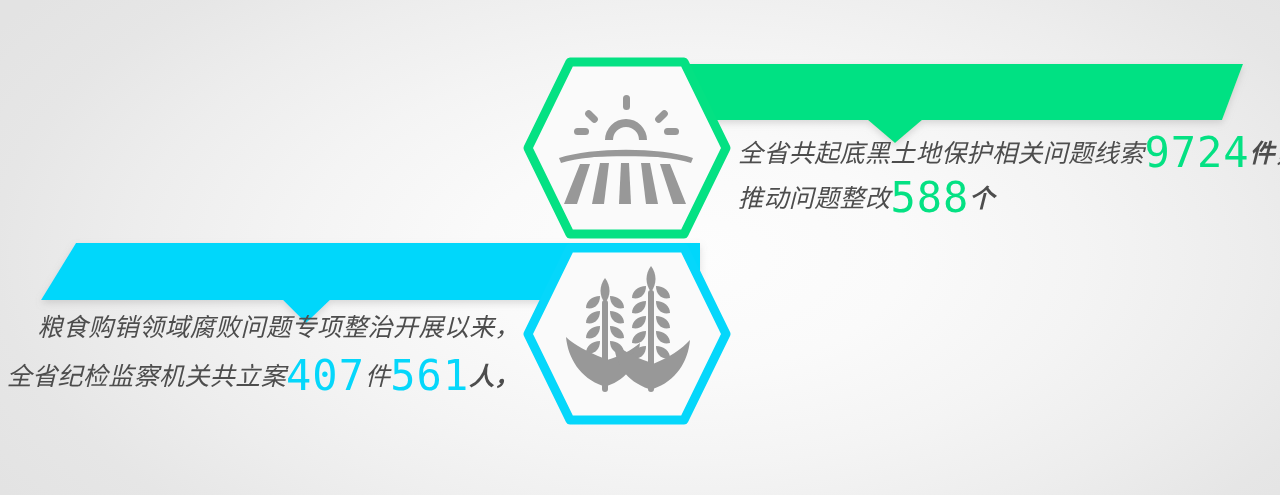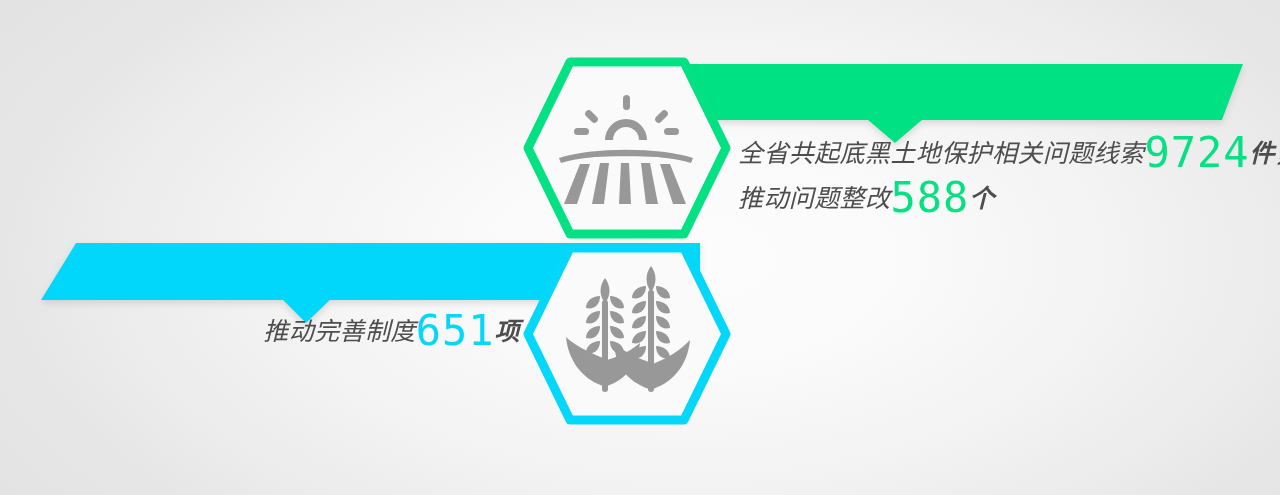--- a/index.html
+++ b/index.html
@@ -203,17 +203,20 @@
     <span class="line">
       <span class="cn">全省共起底黑土地保护相关问题线索</span><span class="num num-green">9724</span><span class="comma">件，</span>
     </span>
     <span class="line">
       <span class="cn">推动问题整改</span><span class="num num-green">588</span><span class="comma">个</span>
     </span>
   </div>
 
   <div class="textblock tb-cyan">
     <span class="line">
-      <span class="cn">推动完善制度</span><span class="num num-cyan">651</span><span class="comma">项</span>
+      <span class="cn">粮食购销领域腐败问题专项整治开展以来，</span>
+    </span>
+    <span class="line">
+      <span class="cn">全省纪检监察机关共立案</span><span class="num num-cyan">407</span><span class="cn">件</span><span class="num num-cyan">561</span><span class="comma">人，</span>
     </span>
   </div>
 
 </div>
 
 </body></html>

